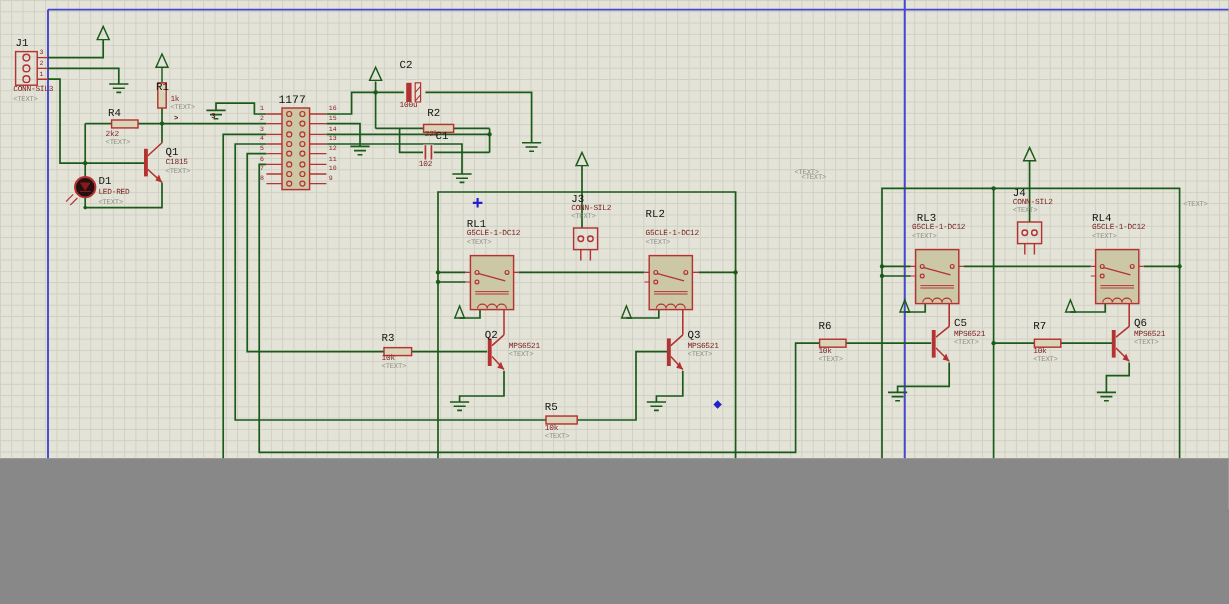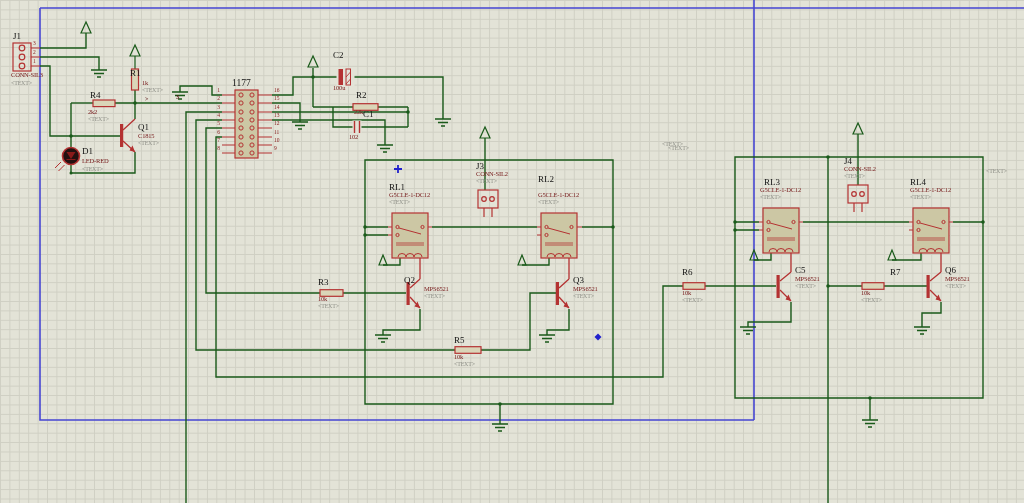--- a/index.html
+++ b/index.html
@@ -1,22 +1,22 @@
 <!DOCTYPE html>
 <html><head>
 <meta charset="utf-8">
 <style>
   html,body{margin:0;padding:0;background:#888;}
   #stage{
-    position:relative;width:1024px;height:503px;overflow:hidden;
+    position:relative;width:1024px;height:382px;overflow:hidden;
     background-color:#e3e3d7;
     background-image:linear-gradient(#cfcfc3 1px,transparent 1px),
                      linear-gradient(90deg,#cfcfc3 1px,transparent 1px);
     background-size:9.42px 9.42px;
-    font-family:Liberation Serif, serif;
+    font-family:Liberation Mono, monospace;
   }
   #stage svg{position:absolute;left:0;top:0;}
   .lbl{position:absolute;white-space:nowrap;line-height:1;}
   .ref{font-size:9px;color:#141414;}
   .big{font-size:9.5px;}
   .val{font-size:6.5px;color:#7a2121;letter-spacing:-0.2px;}
   .ph{font-size:6px;color:#8f9088;letter-spacing:-0.2px;}
   .pin{font-size:5.5px;color:#8a2424;}
   .pinr{width:8px;text-align:right;}
   .mark{font-size:6px;color:#5a1414;font-weight:bold;}
@@ -295,21 +295,21 @@
 <span class="lbl ref" style="left:356px;top:91px">R2</span>
 <span class="lbl ref" style="left:363px;top:110px">C1</span>
 <span class="lbl ref" style="left:476px;top:162px">J3</span>
 <span class="lbl ref" style="left:389px;top:183px">RL1</span>
 <span class="lbl ref" style="left:538px;top:175px">RL2</span>
 <span class="lbl ref" style="left:404px;top:276px">Q2</span>
 <span class="lbl ref" style="left:573px;top:276px">Q3</span>
 <span class="lbl ref" style="left:318px;top:278px">R3</span>
 <span class="lbl ref" style="left:454px;top:336px">R5</span>
 <span class="lbl ref" style="left:682px;top:268px">R6</span>
-<span class="lbl ref" style="left:890px;top:268px">R7</span>
+<span class="lbl ref" style="left:861px;top:268px">R7</span>
 <span class="lbl ref" style="left:795px;top:266px">C5</span>
 <span class="lbl ref" style="left:945px;top:266px">Q6</span>
 <span class="lbl ref" style="left:844px;top:157px">J4</span>
 <span class="lbl ref" style="left:764px;top:178px">RL3</span>
 <span class="lbl ref" style="left:910px;top:178px">RL4</span>
 
 <span class="lbl val" style="left:11px;top:72px">CONN-SIL3</span>
 <span class="lbl val" style="left:142px;top:80px">1k</span>
 <span class="lbl val" style="left:88px;top:109px">2k2</span>
 <span class="lbl val" style="left:138px;top:133px">C1815</span>

